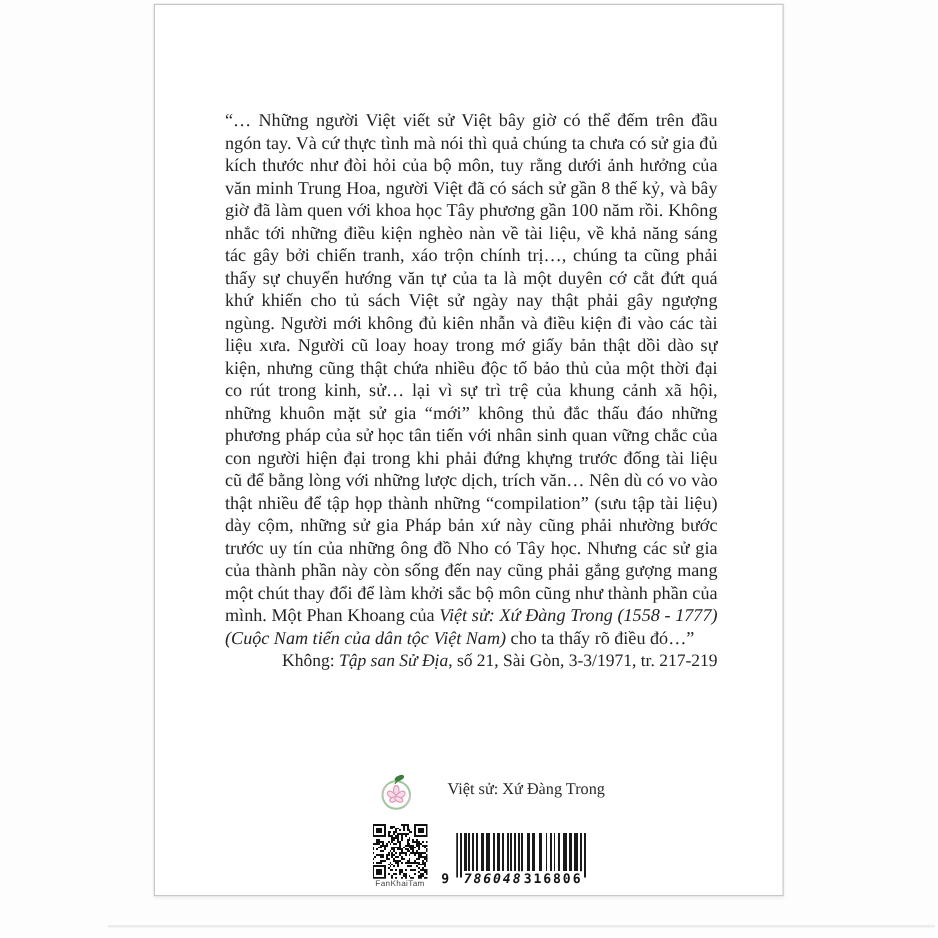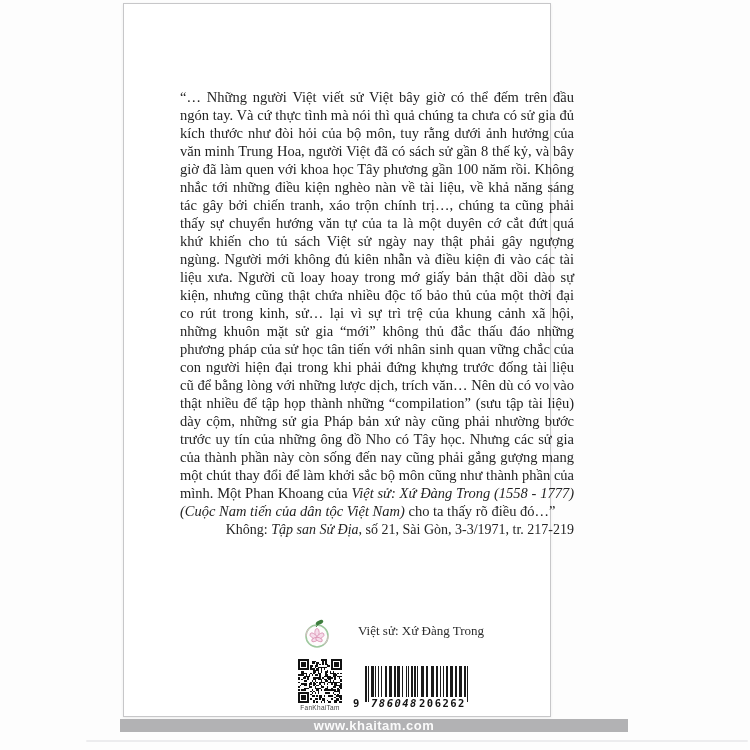--- a/index.html
+++ b/index.html
@@ -8,21 +8,21 @@
     width: 750px; height: 750px;
     background: #fdfdfd;
     font-family: "Liberation Serif", "DejaVu Serif", serif;
     color: #242424;
   }
   .stage { position: relative; width: 750px; height: 750px; overflow: hidden; }
 
   
   .book {
     position: absolute; left: 123px; top: 3px;
-    width: 428px; height: 714px;
+    width: 504px; height: 714px;
     background: #ffffff;
     border: 1px solid #c7c7c9;
     box-shadow: 0 1px 3px rgba(0,0,0,0.07);
   }
 
   .quote-block {
     position: absolute; left: 56px; top: 84px; width: 394px;
   }
   .quote {
     margin: 0;
@@ -454,24 +454,21 @@
           <rect x="71.41257476970208" y="0" width="1.2" height="31" fill="#1a1a1a"></rect>
           <rect x="74.85244755961581" y="0" width="1.4" height="31" fill="#1a1a1a"></rect>
           <rect x="78.05430131207886" y="0" width="1.2" height="31" fill="#1a1a1a"></rect>
           <rect x="81.49008912746334" y="0" width="1.4" height="31" fill="#1a1a1a"></rect>
           <rect x="85.4357279754876" y="0" width="2.9" height="31" fill="#1a1a1a"></rect>
           <rect x="89.8525444963726" y="0" width="2.6" height="31" fill="#1a1a1a"></rect>
           <rect x="94.25161046807264" y="0" width="2.9" height="31" fill="#1a1a1a"></rect>
         </svg>
       <span class="bc-digit bc-d0">9</span>
       <span class="bc-digit bc-d1">786048</span>
-      <span class="bc-digit bc-d2">206262</span>
+      <span class="bc-digit bc-d2">316806</span>
     </div>
 
   </div>
 
-  <div class="watermark-bar">
-    <span>www.khaitam.com</span>
-  </div>
 
   <div class="photo-edge"></div>
 
 </div>
 
 </body></html>

